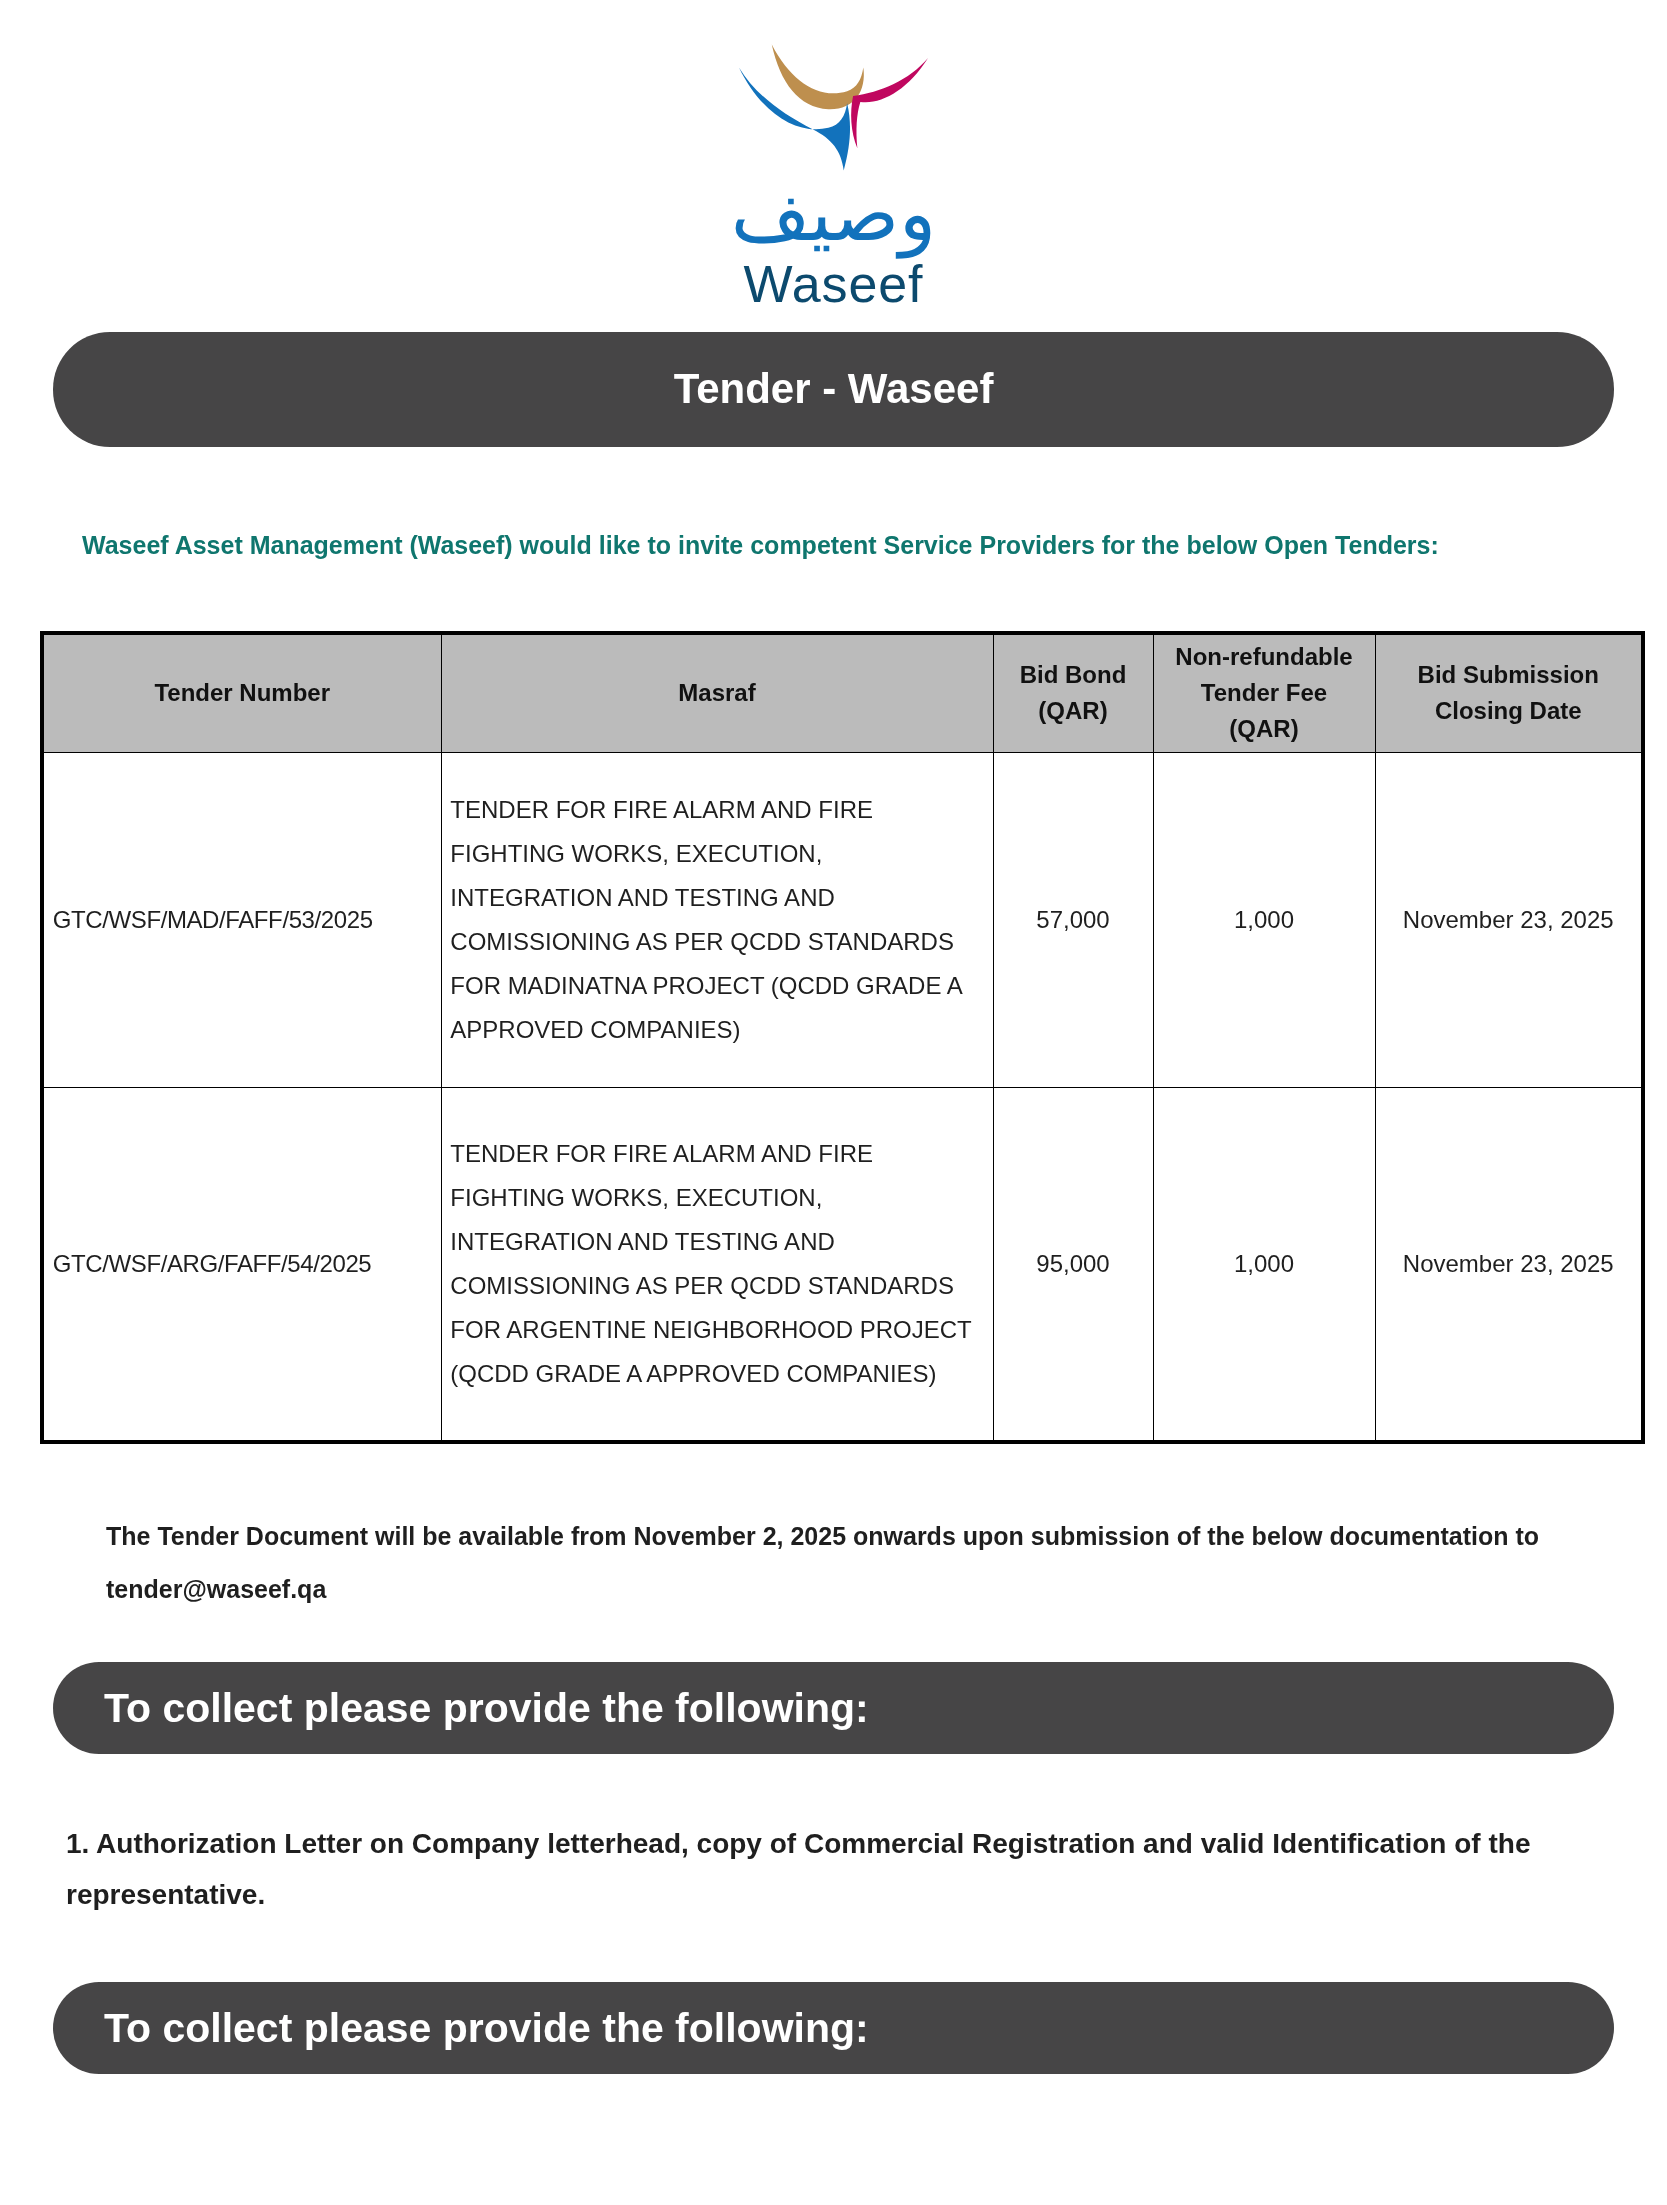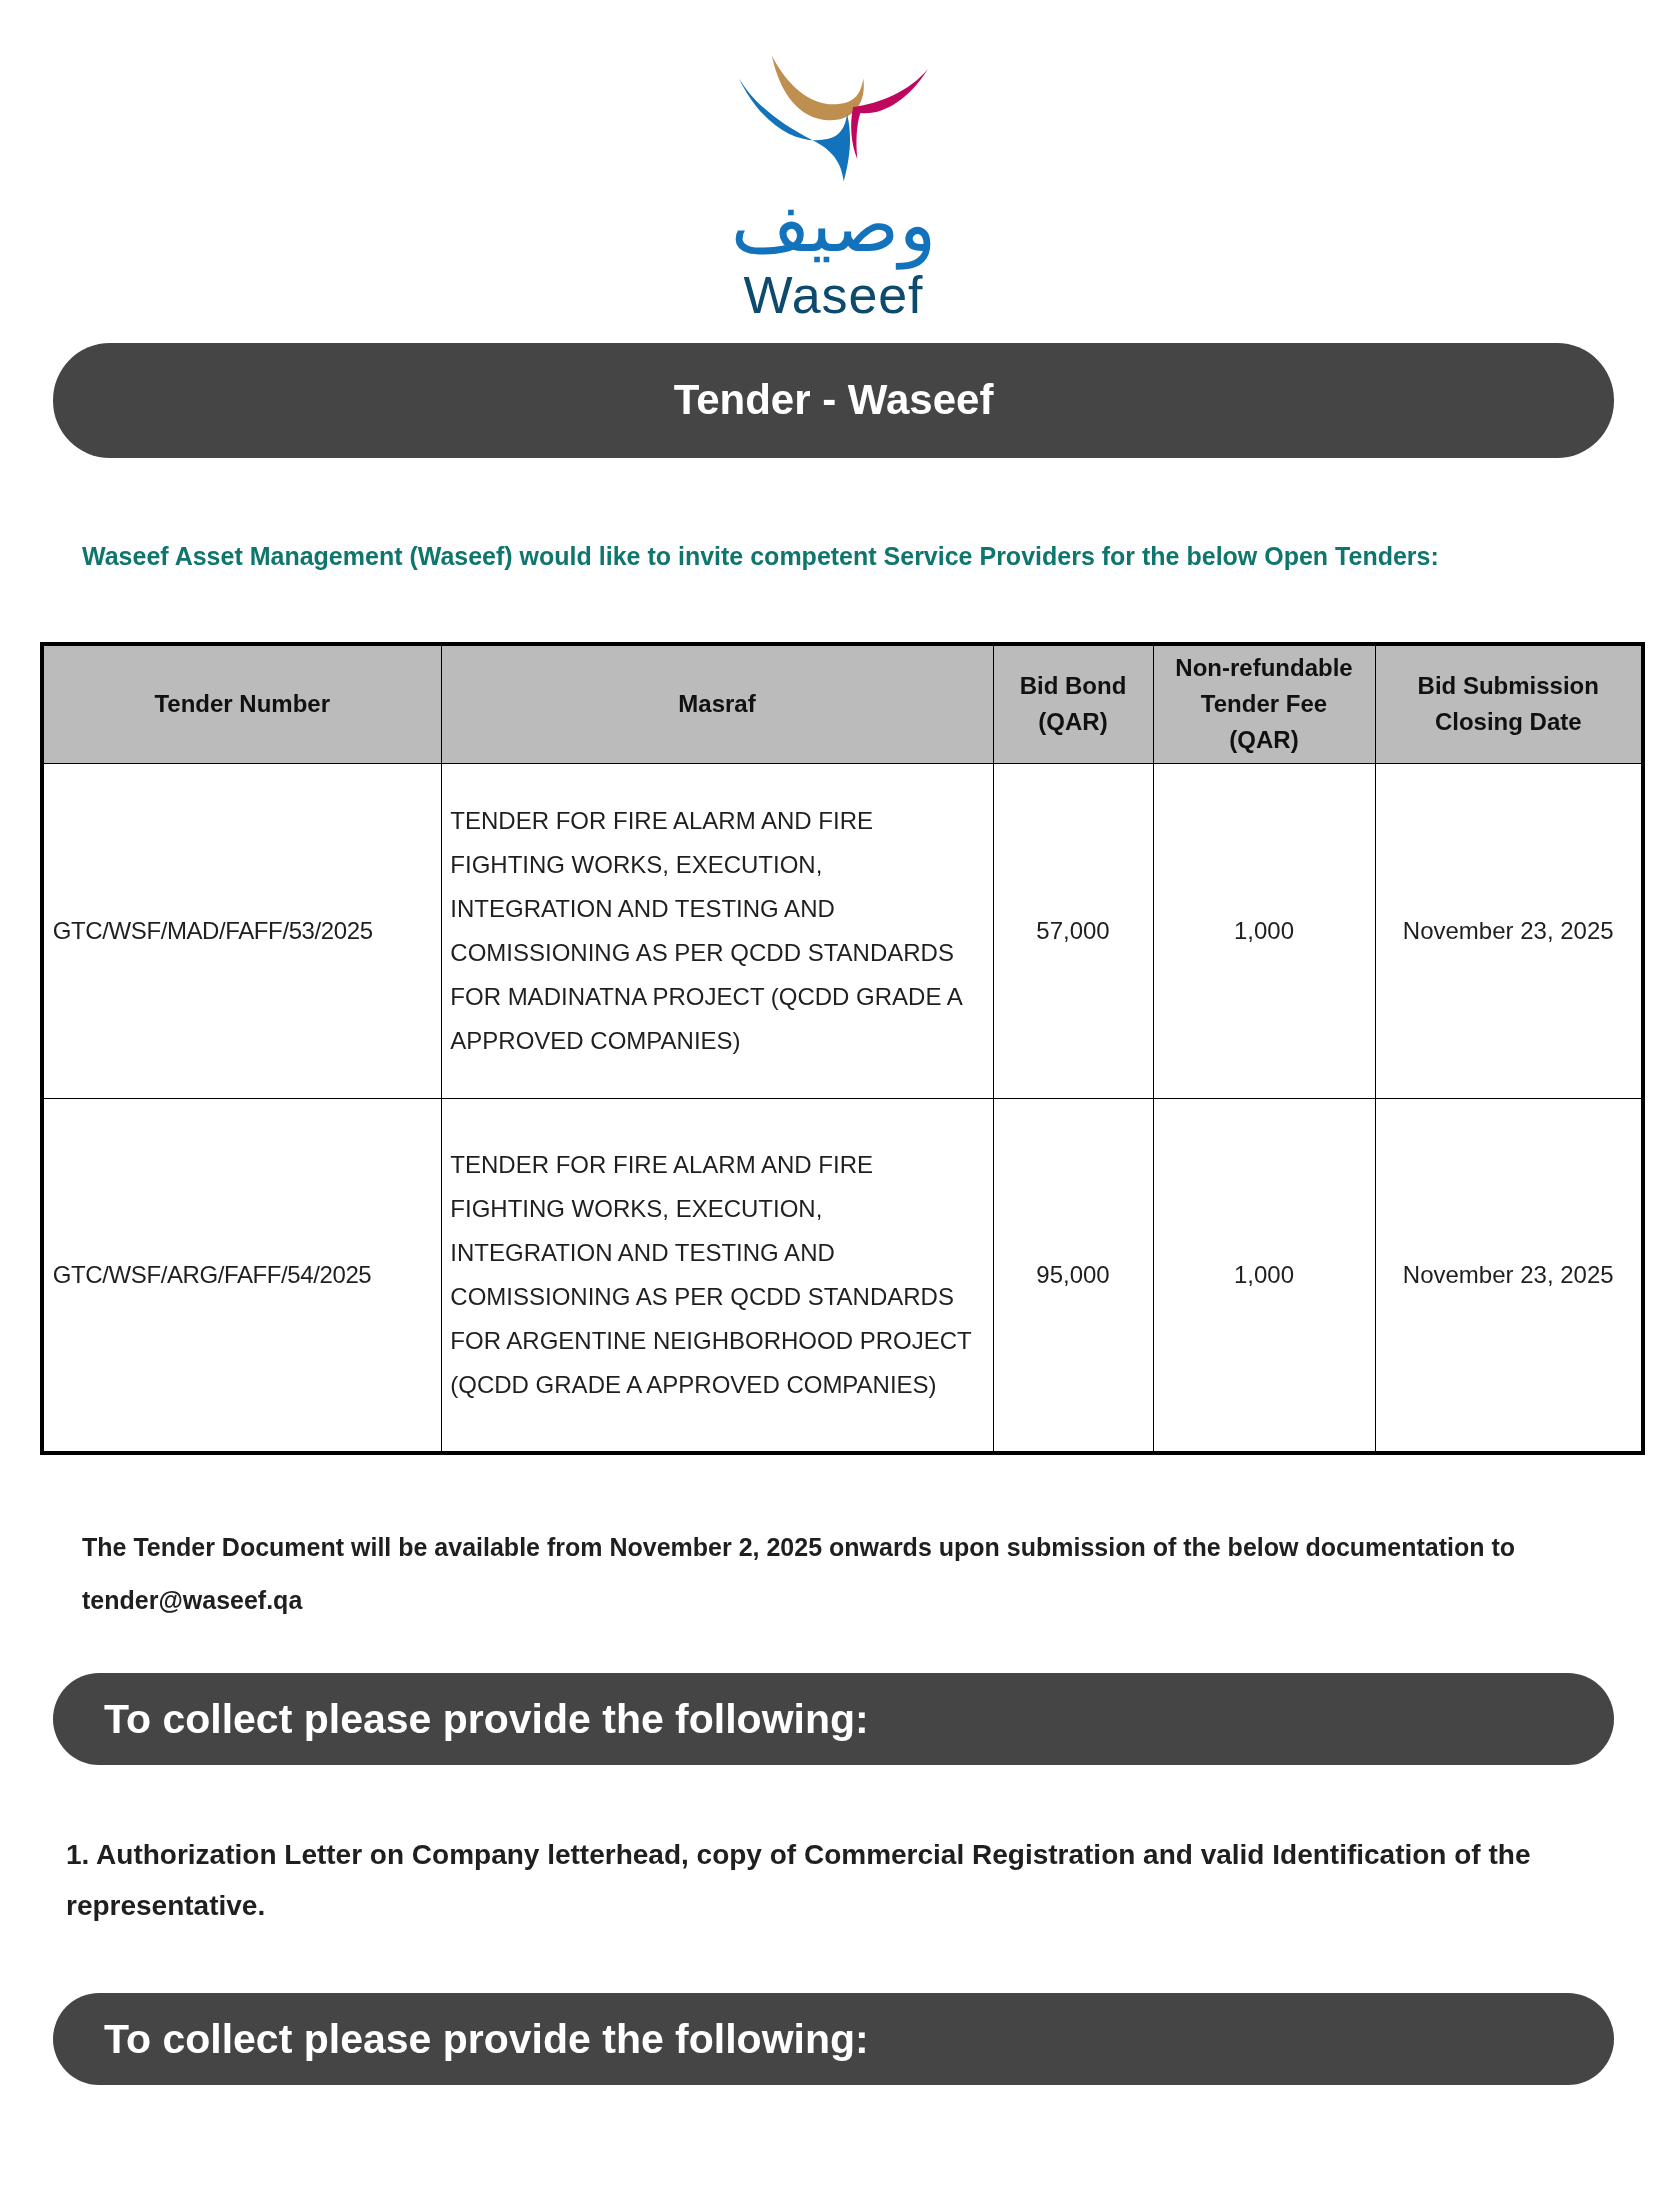--- a/index.html
+++ b/index.html
@@ -4,38 +4,38 @@
 <style>
   * { margin:0; padding:0; box-sizing:border-box; }
   html,body { background:#ffffff; }
   body {
     width:1667px; min-height:2605px; overflow:hidden;
     font-family:"Liberation Sans", sans-serif; color:#1f1f1f;
   }
   .page { width:1667px; min-height:2605px; position:relative; background:#fff; }
 
   
-  .logo-block { padding-top:52px; text-align:center; }
+  .logo-block { padding-top:41px; text-align:center; }
   .logo-swoosh { width:207px; height:132px; display:block; margin:0 auto; }
   .logo-ar { font-size:77px; line-height:1.05; color:#1272BC; direction:rtl; font-weight:400; }
   .logo-latin { font-size:52px; line-height:1.1; color:#0c4a6e; letter-spacing:0.9px; margin-top:1.8px; }
 
   
   .banner {
     width:1561px; height:115px; margin:0 auto; background:#464546;
     border-radius:57px; display:flex; align-items:center; color:#fff;
   }
   .banner-tender { margin-top:19px; justify-content:center; }
   .banner-tender .banner-text { font-size:42px; font-weight:700; }
   .banner-section { height:92px; justify-content:flex-start; padding-left:51px; }
   .banner-section .banner-text { font-size:41px; font-weight:700; }
 
   
   .intro { margin:84px 53px 0 82px; font-size:25px; font-weight:700; color:#0f766e; }
-  .availability { margin:66px 62px 0 82px; font-size:25px; font-weight:700; line-height:53px; white-space:pre-line; }
+  .availability { margin:66px 62px 0 106px; font-size:25px; font-weight:700; line-height:53px; white-space:pre-line; }
 
   
   table.tenders { border-collapse:collapse; margin:71px 26.5px 0 40px; width:1603px; table-layout:fixed; }
   table.tenders, table.tenders th, table.tenders td { border:1.8px solid #000; }
   table.tenders { border-width:4.4px; }
   table.tenders thead tr { background:#BBBBBB; }
   table.tenders th {
     font-size:24px; font-weight:700; color:#111; text-align:center;
     white-space:pre-line; line-height:1.5; height:114px; padding:4.4px;
   }

